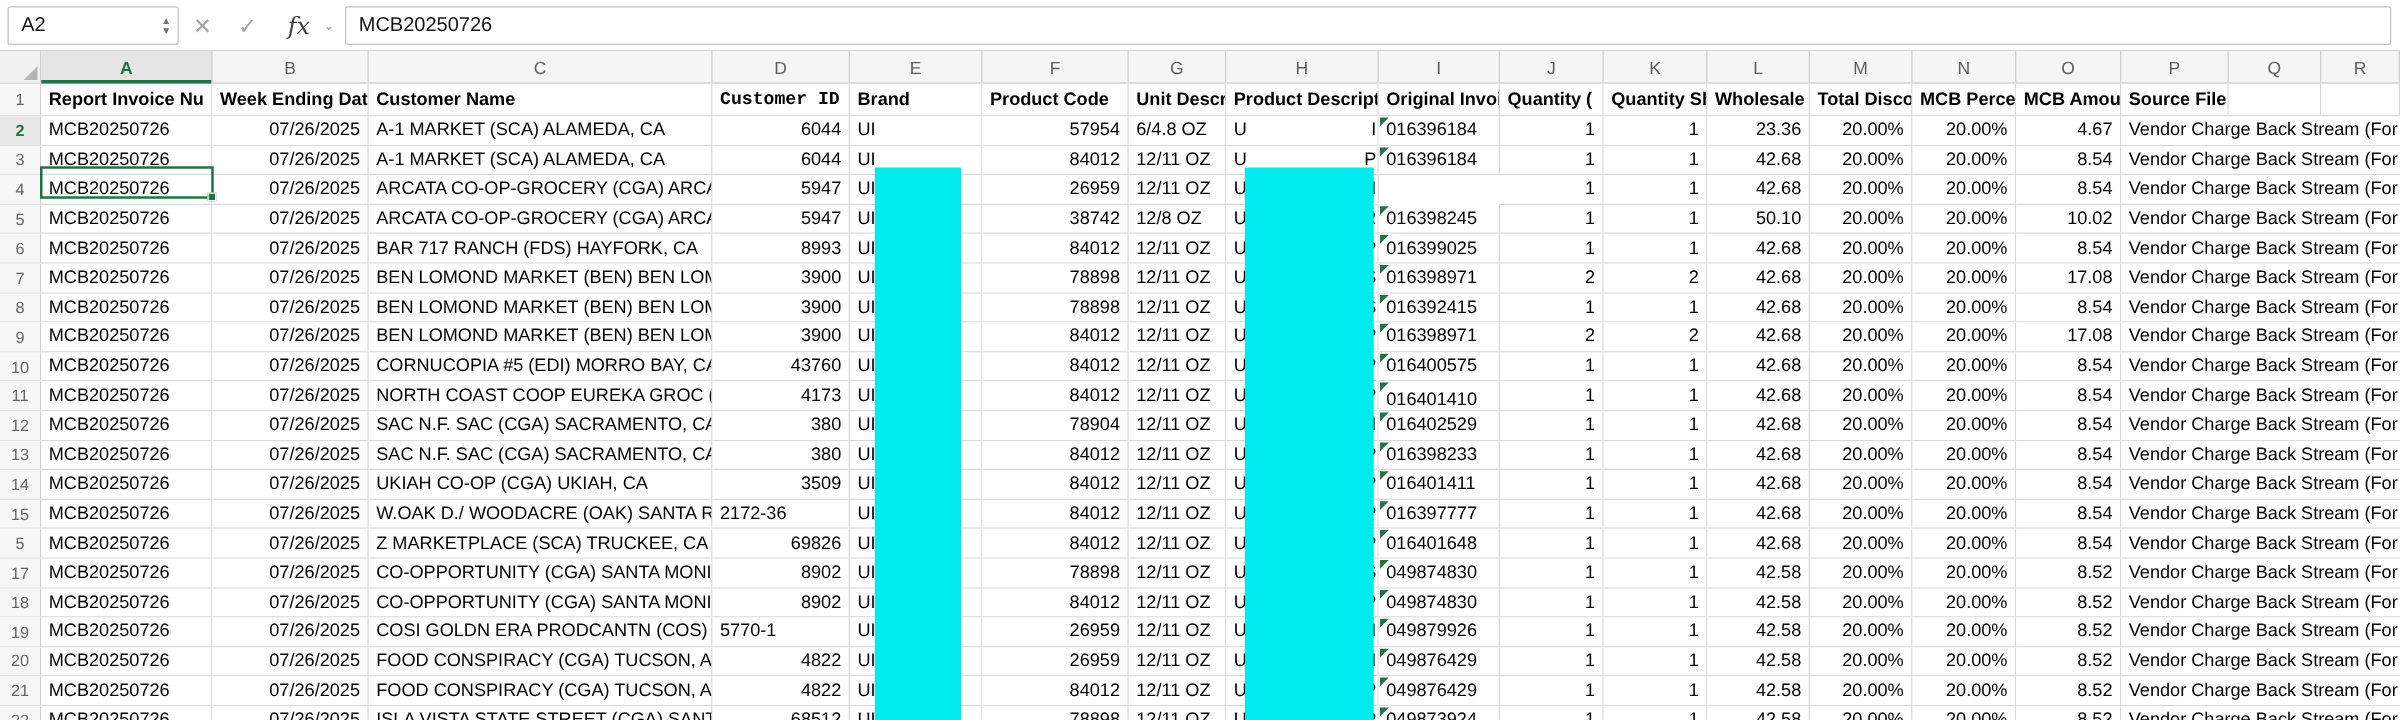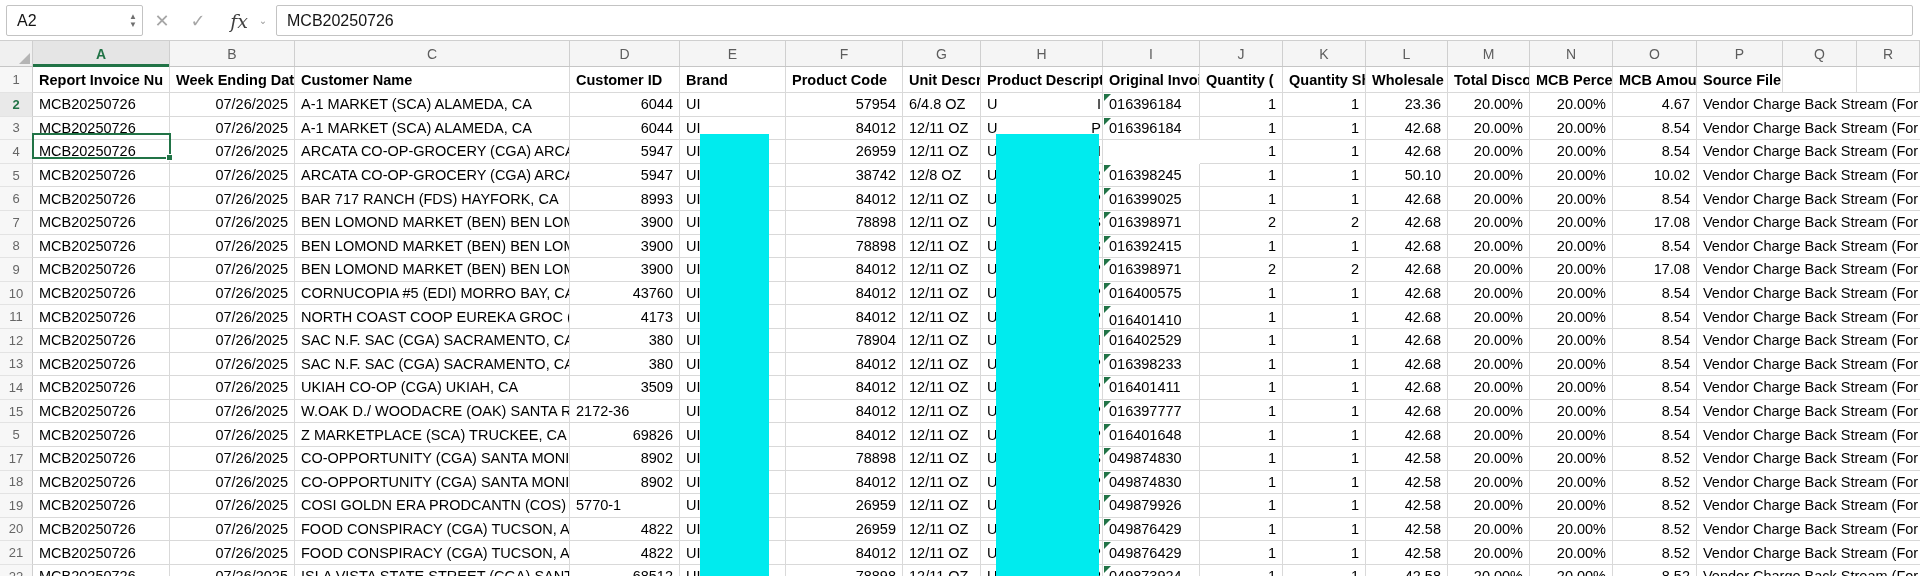--- a/index.html
+++ b/index.html
@@ -98,21 +98,21 @@
         <div class="colh" style="width: 86px;">P</div>
         <div class="colh" style="width: 74px;">Q</div>
         <div class="colh" style="width: 63px;">R</div>
       </div>
     <div id="rows">
         <div class="row hdr">
           <div class="gut">1</div>
           <div class="cell b" style="width: 137px;">Report Invoice Nu</div>
           <div class="cell b" style="width: 125px;">Week Ending Dat</div>
           <div class="cell b" style="width: 275px;">Customer Name</div>
-          <div class="cell b" style="width: 110px;">Customer ID</div>
+          <div class="cell b" style="width: 110px; font-family: Liberation Mono, monospace;">Customer ID</div>
           <div class="cell b" style="width: 106px;">Brand</div>
           <div class="cell b" style="width: 117px;">Product Code</div>
           <div class="cell b" style="width: 78px;">Unit Descri</div>
           <div class="cell b" style="width: 122px;">Product Descript</div>
           <div class="cell b" style="width: 97px;">Original Invoic</div>
           <div class="cell b" style="width: 83px;">Quantity (</div>
           <div class="cell b" style="width: 83px;">Quantity Sh</div>
           <div class="cell b" style="width: 82px;">Wholesale</div>
           <div class="cell b" style="width: 82px;">Total Disco</div>
           <div class="cell b" style="width: 83px;">MCB Perce</div>

